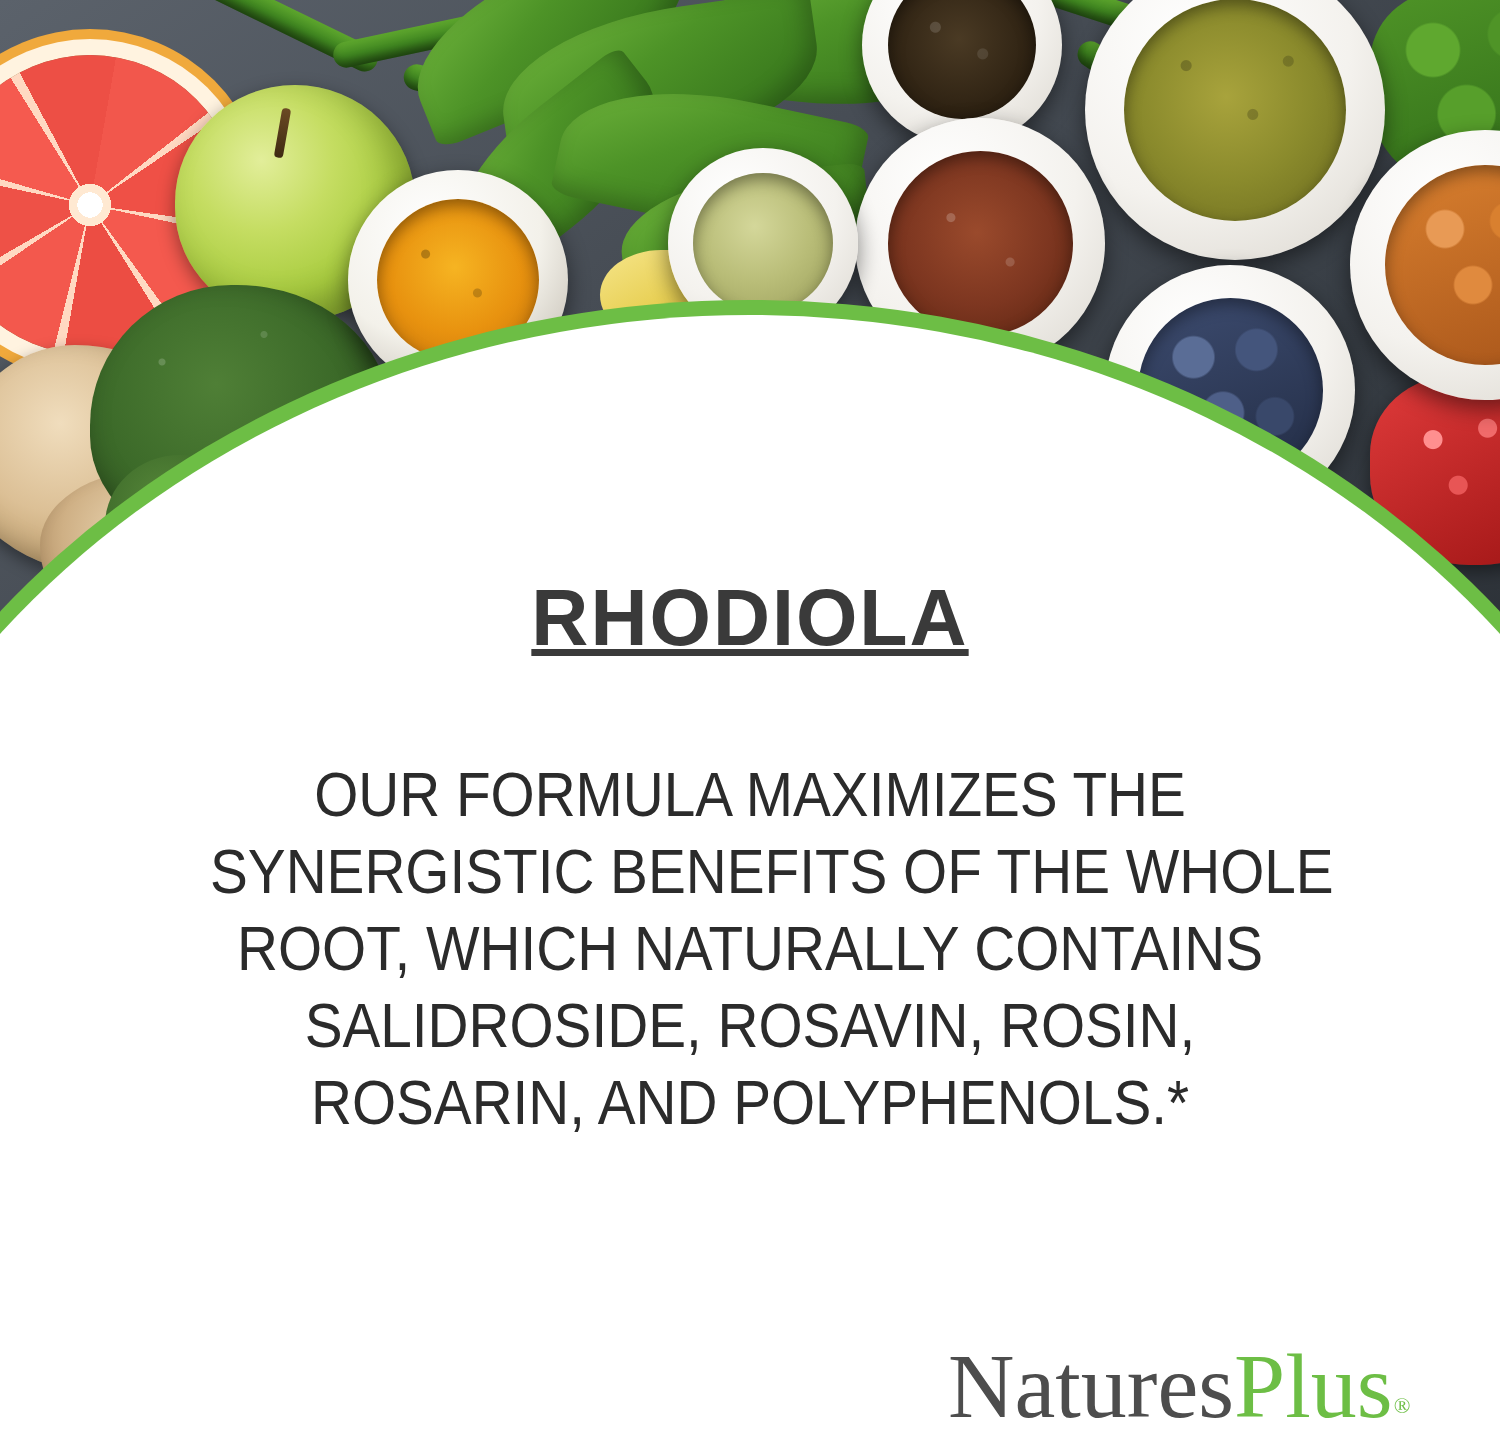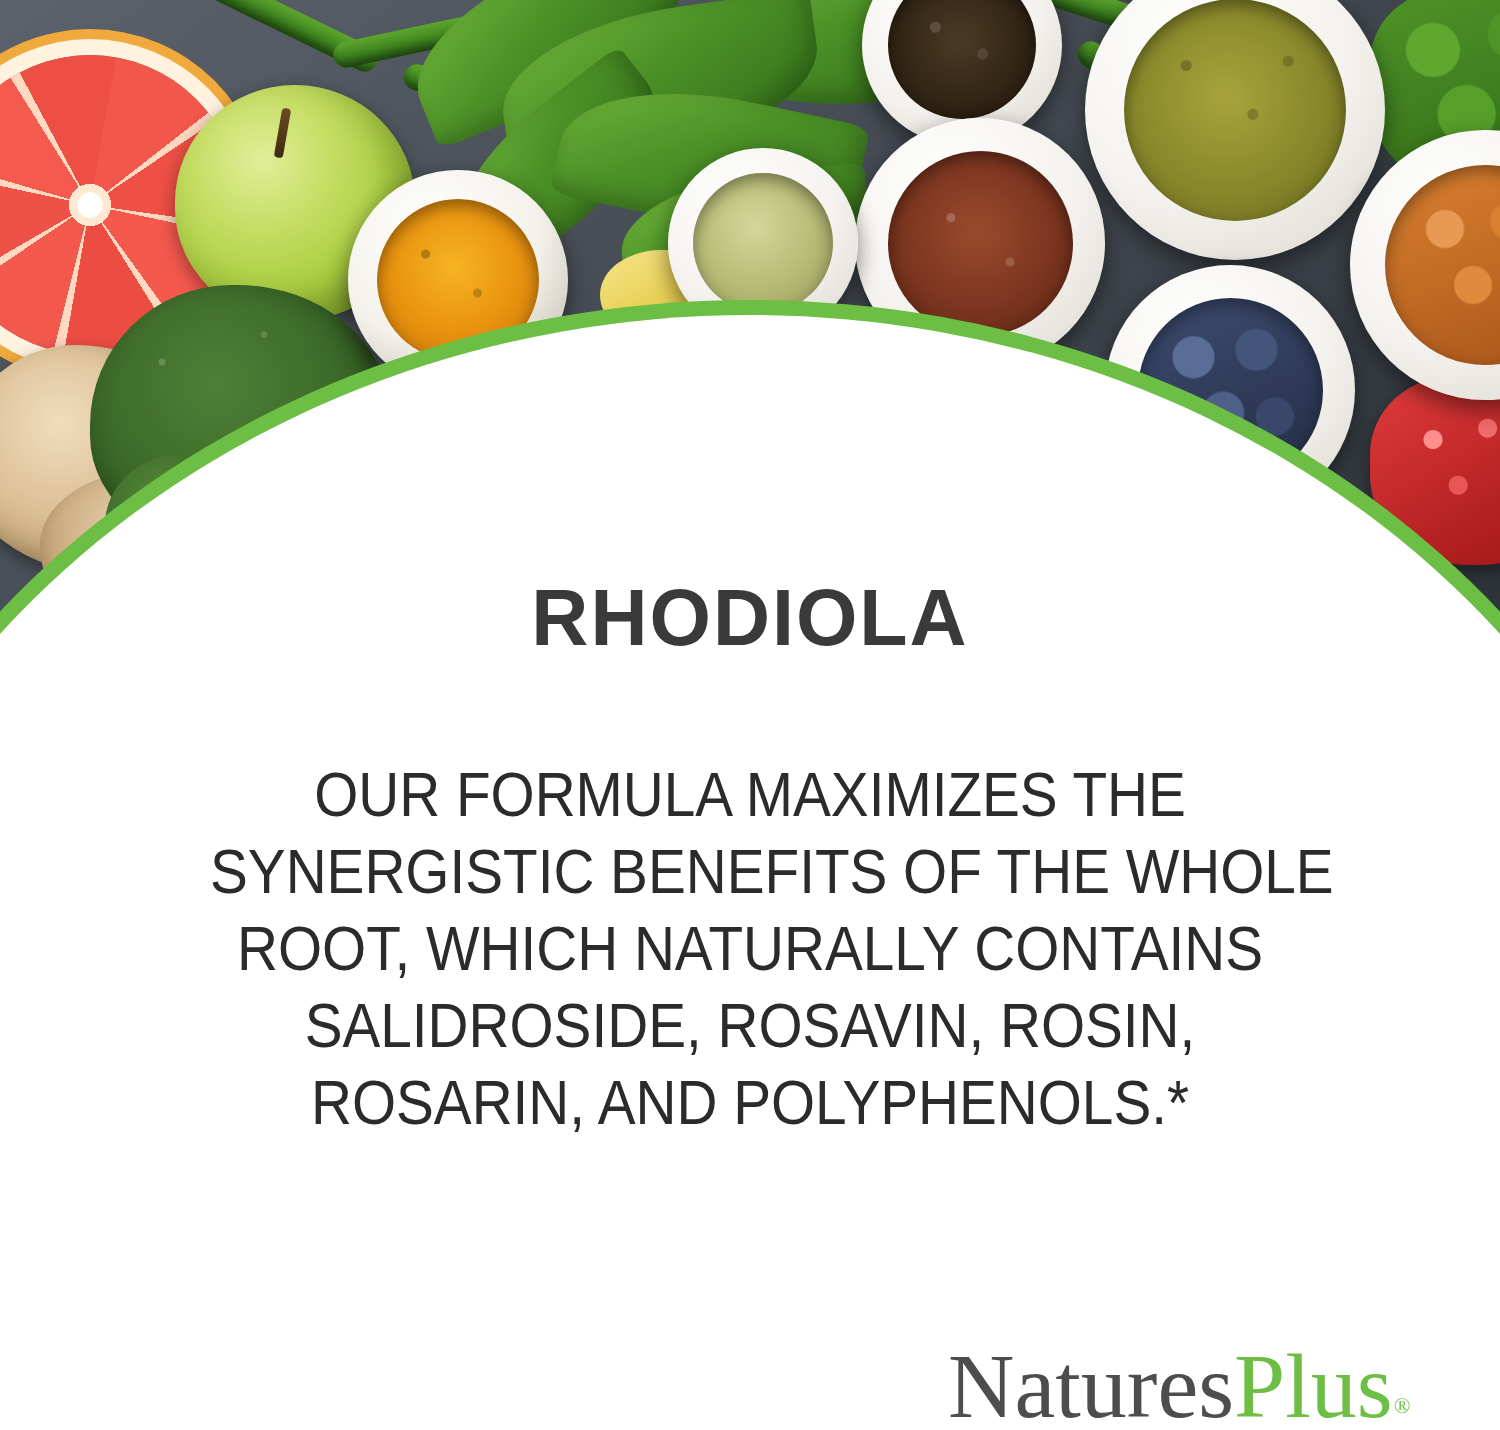--- a/index.html
+++ b/index.html
@@ -267,20 +267,21 @@
   .heading {
     position: absolute;
     left: 0; top: 578px;
     width: 1500px;
     text-align: center;
     font-size: 79px;
     font-weight: bold;
     letter-spacing: 2px;
     color: #3a3a3a;
     line-height: 1;
+    text-decoration: underline;
   }
   .body-copy {
     position: absolute;
     left: 150px; top: 756px;
     width: 1200px;
     text-align: center;
     font-size: 63px;
     font-weight: normal;
     line-height: 77px;
     letter-spacing: 0px;

